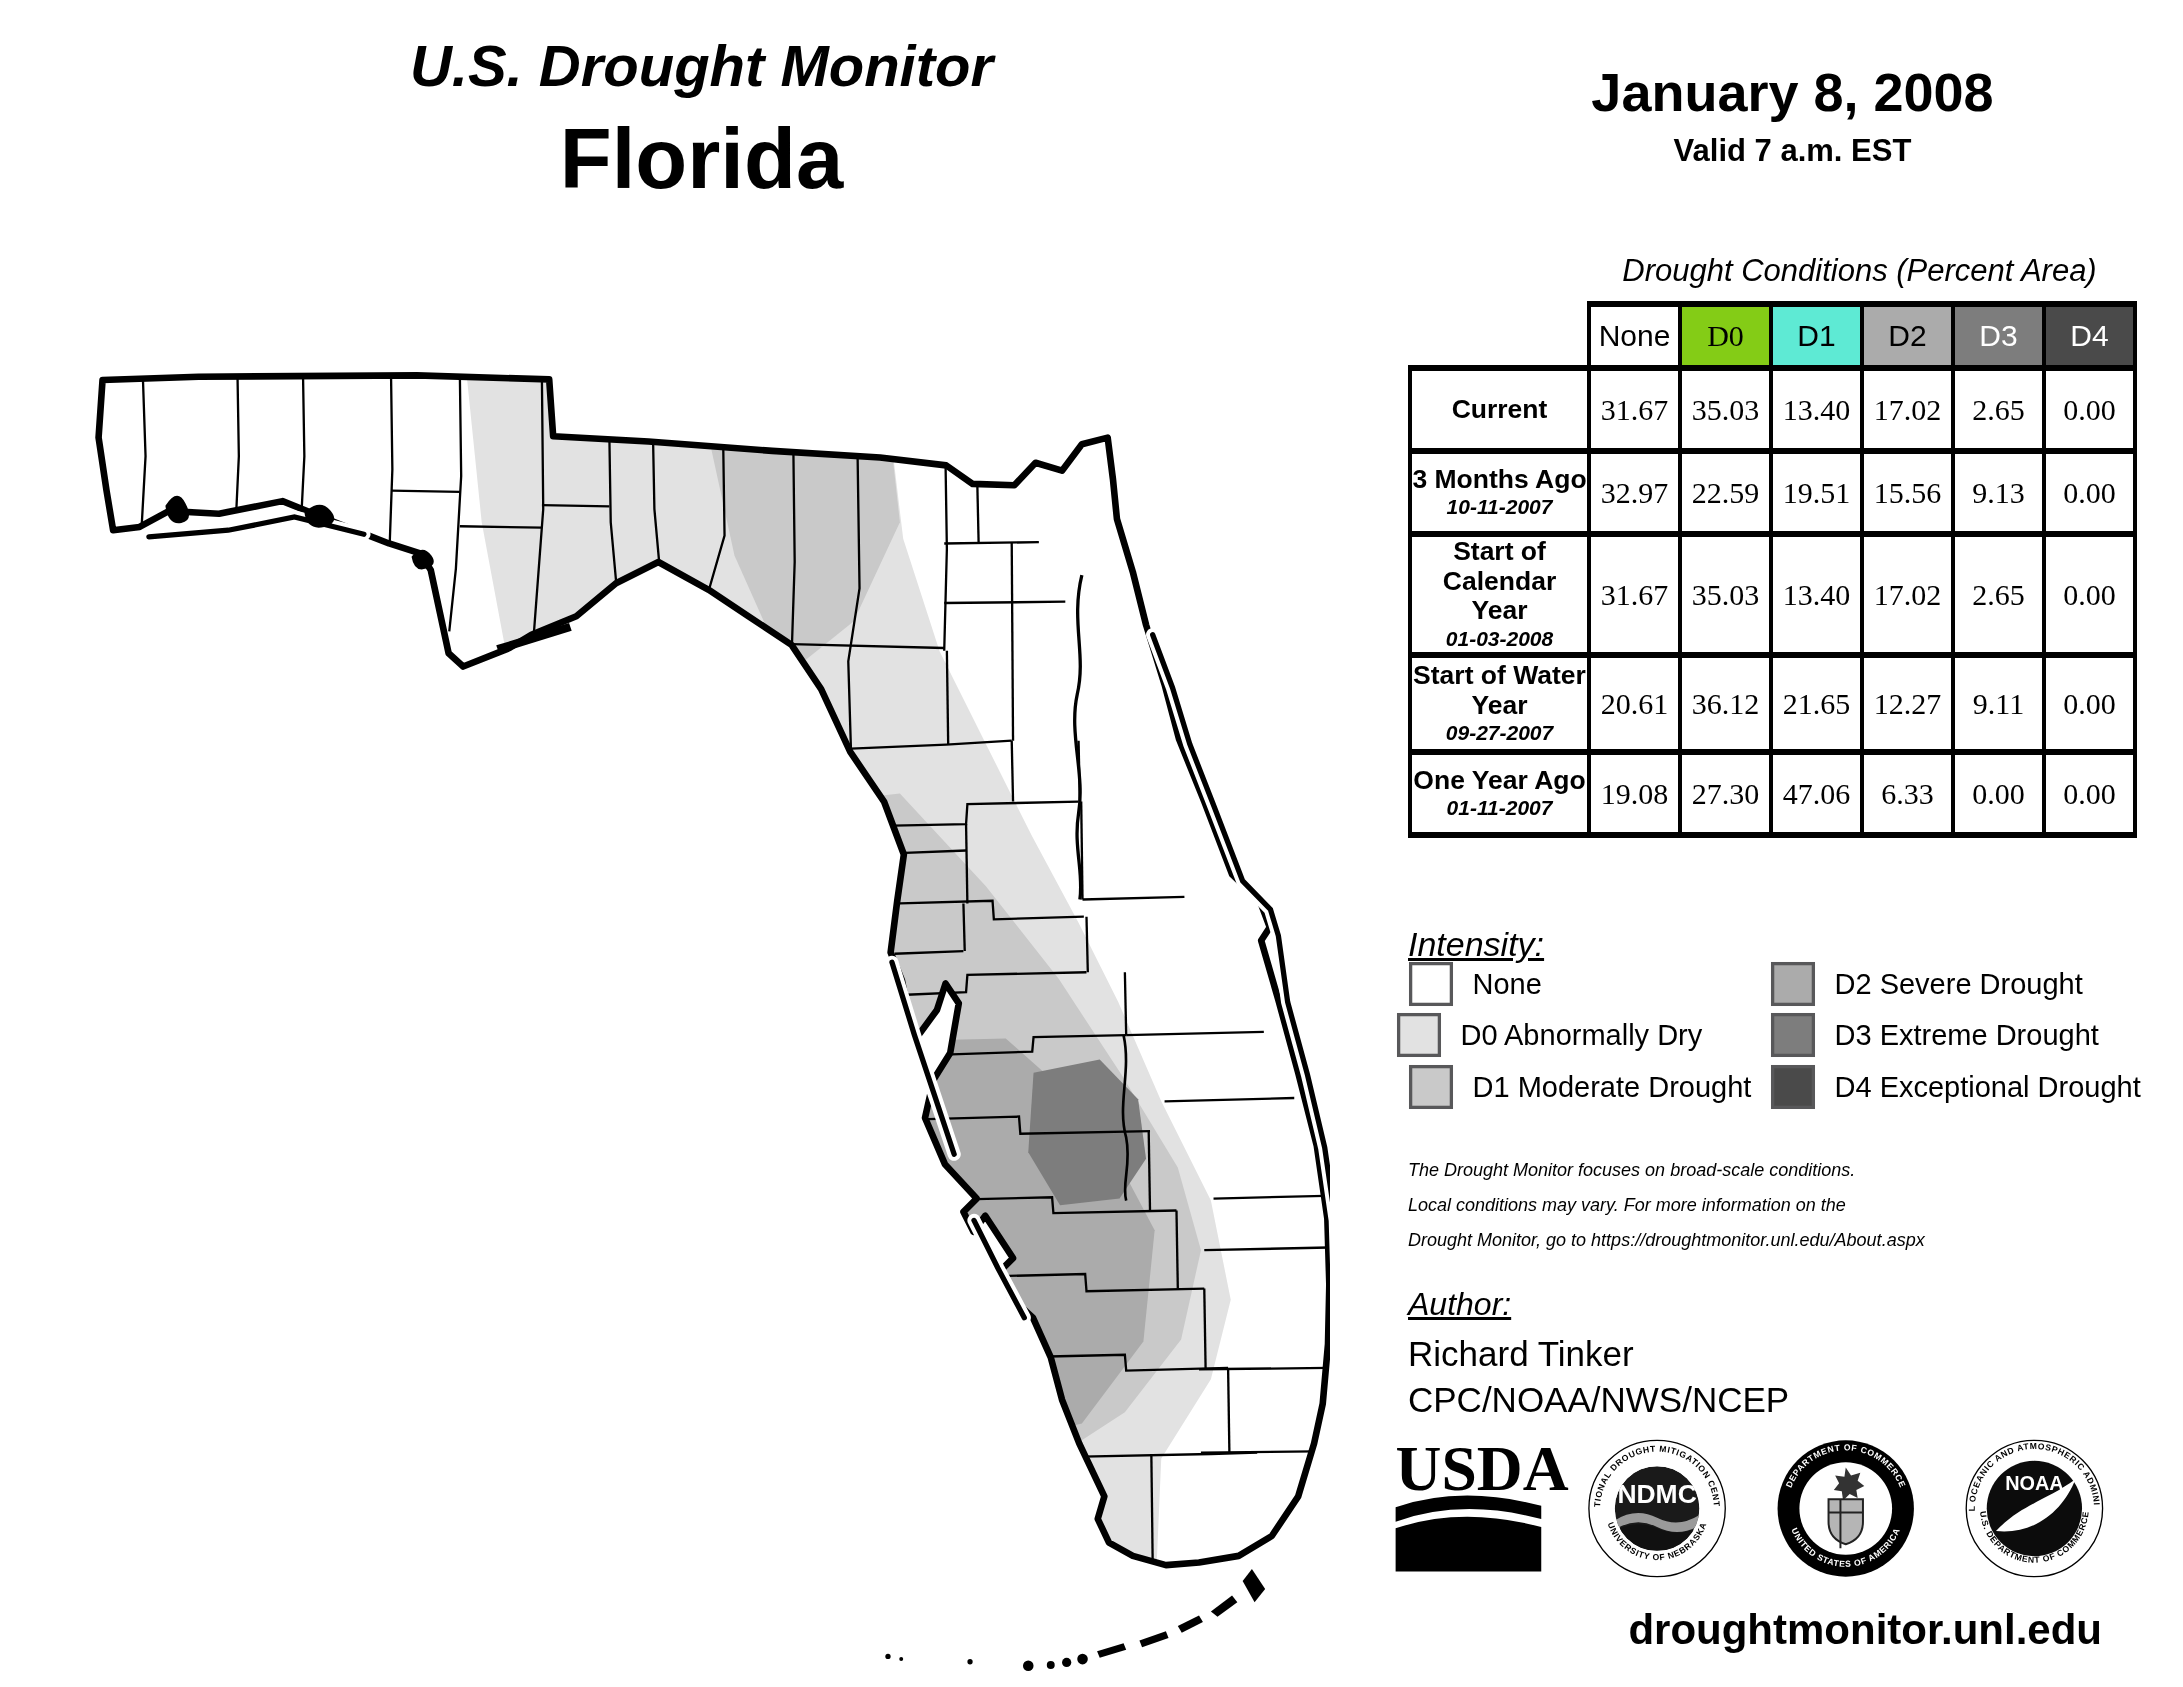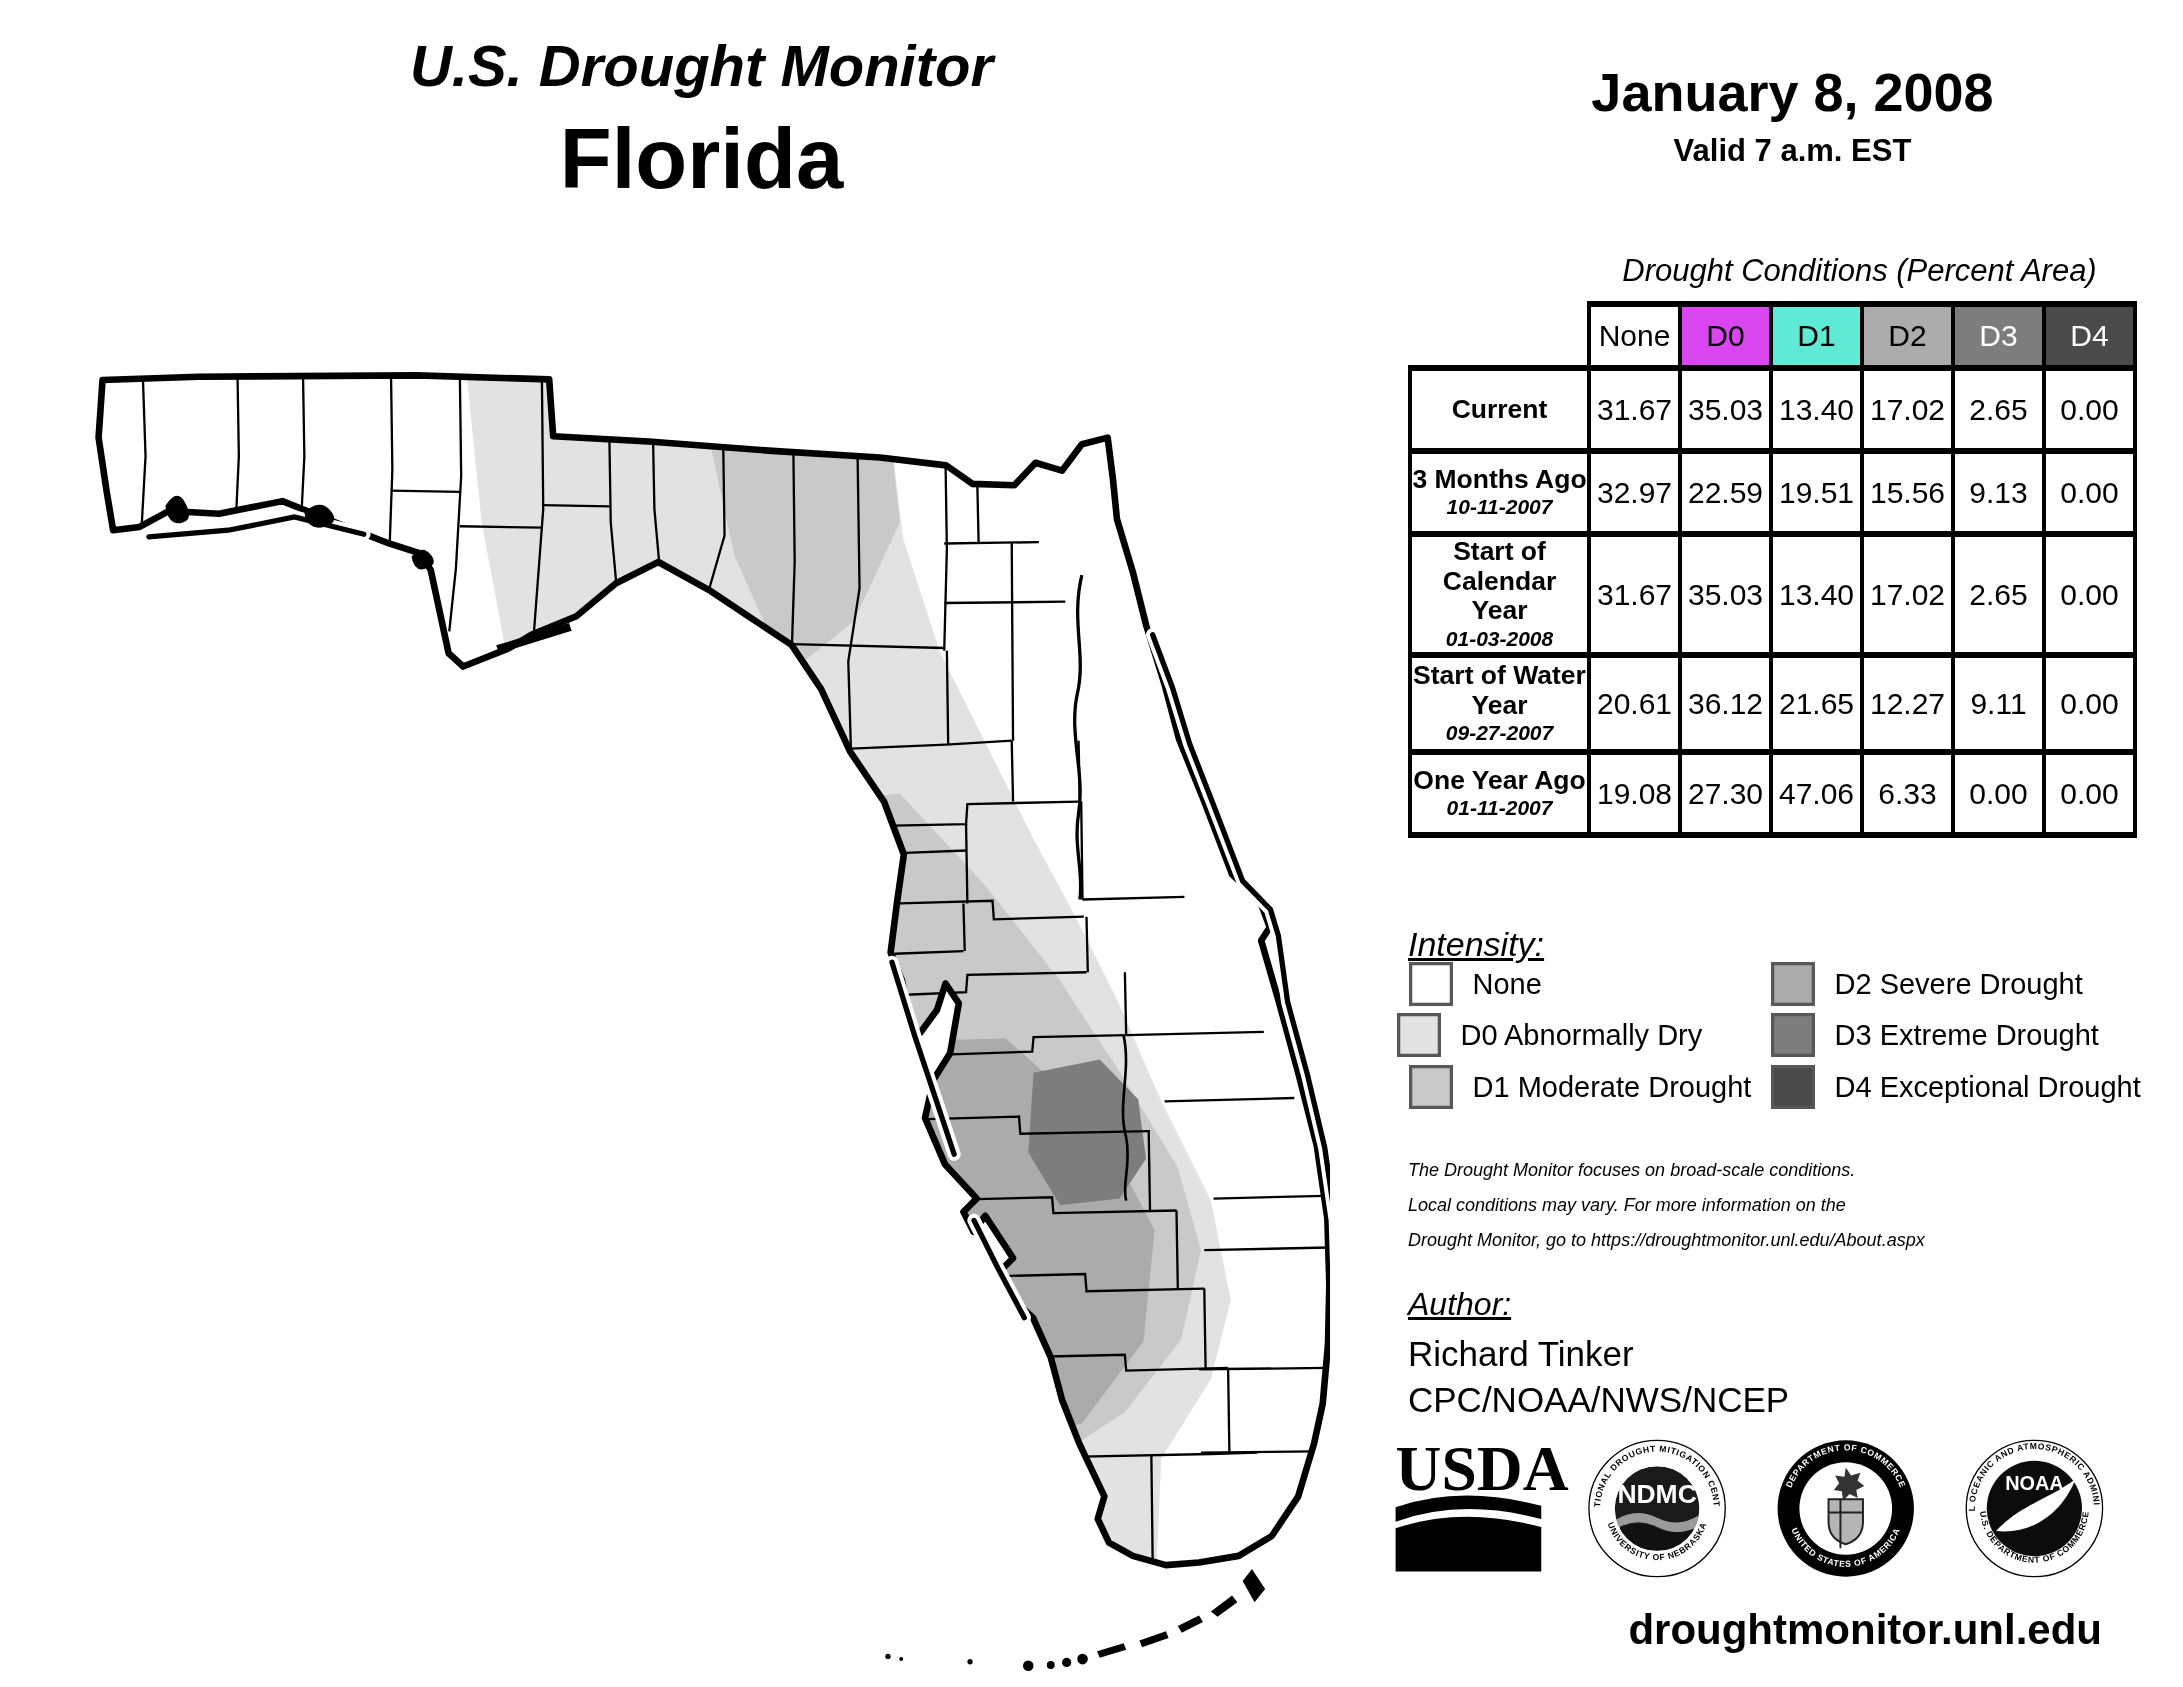--- a/index.html
+++ b/index.html
@@ -18,25 +18,25 @@
   
   #tbl-title{left:1587px;top:253px;width:545px;text-align:center;font-size:31px;font-style:italic;}
   #drought-table{left:1408px;top:301px;border-collapse:collapse;table-layout:fixed;}
   #drought-table td{border:solid #000;border-width:6px 4px;text-align:center;vertical-align:middle;padding:0;}
   #drought-table td.corner{border:none;background:#fff;}
   #drought-table col.lbl{width:179px;}
   #drought-table col.d{width:91px;}
   #drought-table tr.hdr td{height:58px;font-size:30px;}
   #drought-table tr.r{height:83px;}
   #drought-table tr.tall{height:97px;}
-  #drought-table td.num{font-size:30px;}
+  #drought-table td.num{font-size:30px;font-family:Liberation Serif, serif;}
   .rl{font-weight:bold;font-size:26.5px;line-height:1.12;}
   .rd{font-weight:bold;font-style:italic;font-size:21px;line-height:1.25;}
   .hd-none{background:#ffffff;}
-  .hd-d0{background:#d946ef;}
+  .hd-d0{background:#84cc16;font-family:Liberation Serif, serif;}
   .hd-d1{background:#5eead4;}
   .hd-d2{background:#ababab;}
   .hd-d3{background:#7d7d7d;color:#fff;}
   .hd-d4{background:#4a4a4a;color:#fff;}
 
   
   #legend-title{left:1408px;top:925px;font-size:34px;font-style:italic;text-decoration:underline;}
   .leg-item{position:absolute;height:46px;display:flex;align-items:center;}
   .leg-item svg{display:block;}
   .leg-label{font-size:29px;margin-left:18.5px;white-space:nowrap;}

